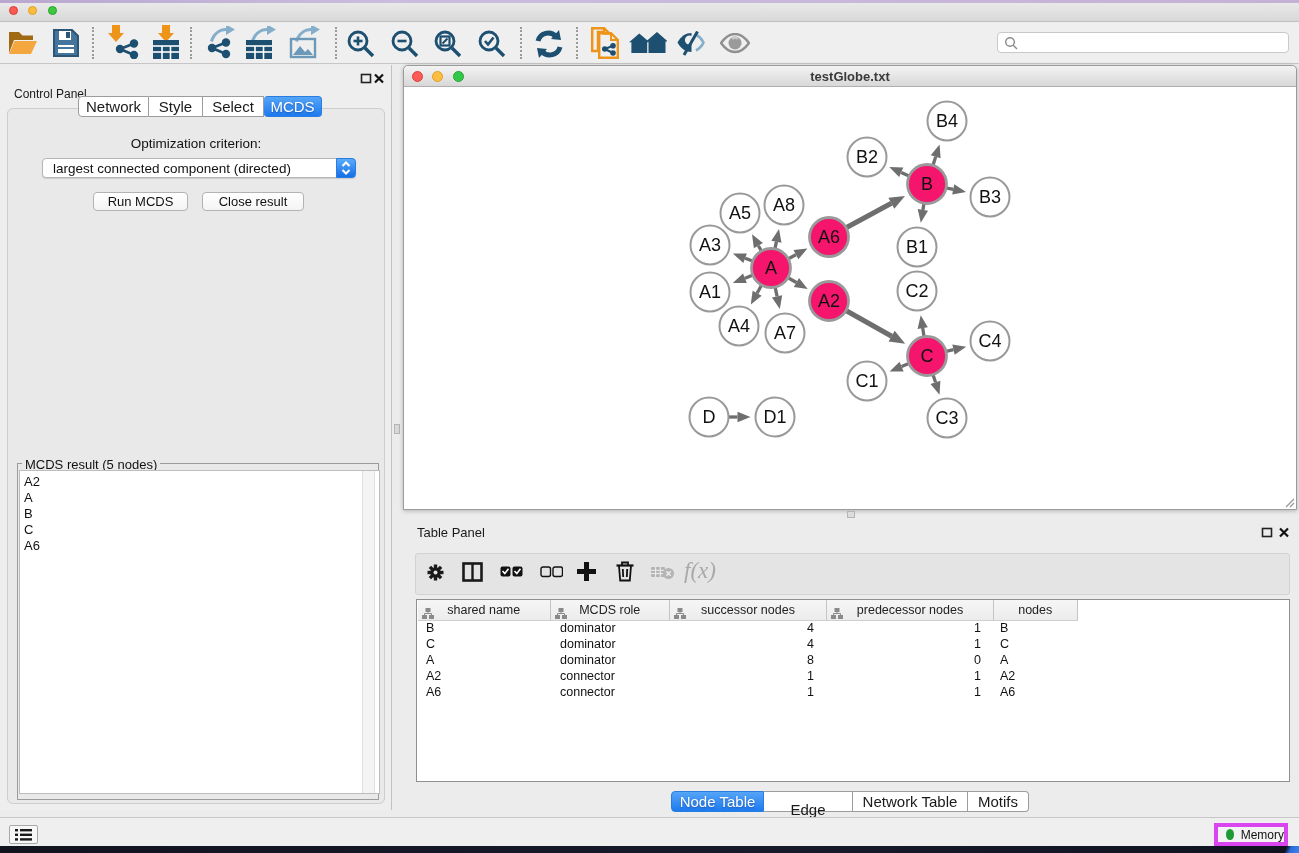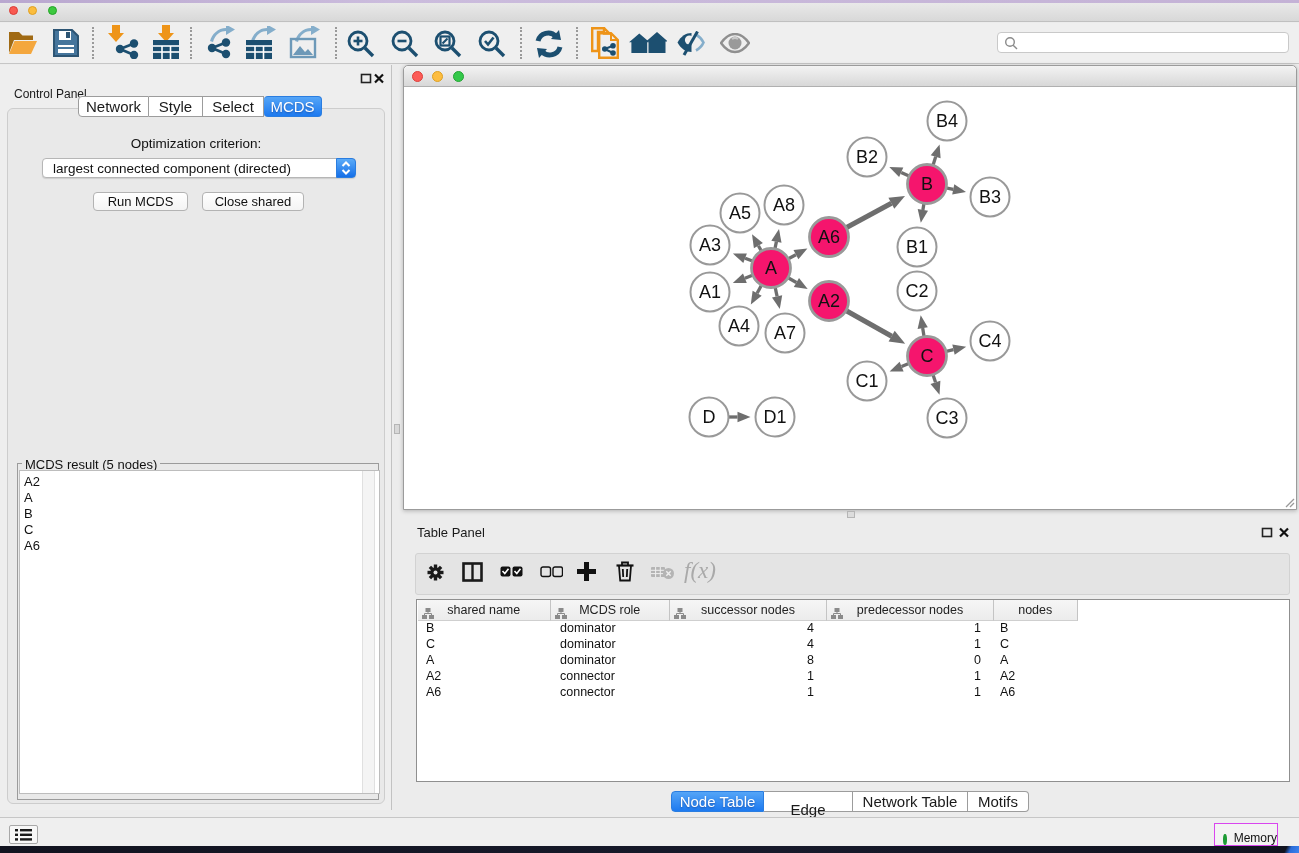--- a/index.html
+++ b/index.html
@@ -176,38 +176,39 @@
     <div style="position:absolute;right:-1px;top:-1px;width:20px;height:20px;background:linear-gradient(#5babf8,#156fe8);border-radius:0 4px 4px 0;border:1px solid #2a7de0">
       <svg width="18" height="18" viewBox="0 0 18 18">
           <path d="M5.5 7 L9 3.5 L12.5 7" fill="none" stroke="#fff" stroke-width="2"></path>
           <path d="M5.5 11 L9 14.5 L12.5 11" fill="none" stroke="#fff" stroke-width="2"></path>
         </svg>
     </div>
   </div>
 
   <div class="abs" style="left:0;width:392px;top:71px;text-align:center;font-size:13.5px;color:#111">Optimization criterion:</div>
   <div class="btn" style="left:93px;top:127px;width:95px;height:19px;line-height:18px">Run MCDS</div>
-  <div class="btn" style="left:202px;top:127px;width:102px;height:19px;line-height:18px">Close shared</div>
+  <div class="btn" style="left:202px;top:127px;width:102px;height:19px;line-height:18px">Close result</div>
 
   <div class="abs" style="left:17px;top:398px;width:362px;height:337px;border:1px solid #9b9b9b">
     <div class="abs" style="left:4px;top:-7px;background:#e9e9e9;padding:0 3px;font-size:13px;color:#111">MCDS result (5 nodes)</div>
     <div class="abs" style="left:1px;top:6px;width:361px;height:324px;background:#fff;border:1px solid #bdbdbd">
       <div style="position:absolute;right:4px;top:0;width:13px;height:100%;background:#f4f4f4;border-left:1px solid #e0e0e0;border-right:1px solid #e0e0e0"></div>
       <div style="padding:3px 0 0 4px;font-size:13px;line-height:16px;color:#111">A2<br>A<br>B<br>C<br>A6</div>
     </div>
   </div>
 </div>
 
 <div class="abs" style="left:394px;top:424px;width:6px;height:10px;background:#d8d8d8;border:1px solid #b5b5b5"></div>
 
 <div class="abs" style="left:403px;top:65px;width:894px;height:445px;background:#fff;border:1px solid #9b9b9b;border-radius:5px 5px 0 0;box-shadow:0 1px 4px rgba(0,0,0,.25)">
   <div style="position:absolute;left:0;top:0;width:100%;height:21px;background:linear-gradient(#f3f3f3,#d8d8d8);border-bottom:1px solid #b0b0b0;border-radius:5px 5px 0 0">
     <div class="tl" style="left:8px;top:5px;width:11px;height:11px;background:#fc5b57;border:1px solid #dd403b"></div>
     <div class="tl" style="left:28px;top:5px;width:11px;height:11px;background:#fdbd40;border:1px solid #dea123"></div>
     <div class="tl" style="left:49px;top:5px;width:11px;height:11px;background:#34c84a;border:1px solid #23a434"></div>
+    <div style="position:absolute;left:0;width:100%;top:3px;text-align:center;font-size:13px;color:#3a3a3a;font-weight:bold">testGlobe.txt</div>
   </div>
   <svg style="position:absolute;right:1px;bottom:1px" width="12" height="12" viewBox="0 0 12 12">
       <g stroke="#9a9a9a" stroke-width="1.2">
         <line x1="3" y1="11" x2="11" y2="3"></line>
         <line x1="7" y1="11" x2="11" y2="7"></line>
         <line x1="11" y1="11" x2="11" y2="11"></line>
       </g>
     </svg>
 </div>
 <svg style="position:absolute;left:404px;top:86px" width="893" height="424" font-family="'Liberation Sans',sans-serif">
@@ -458,20 +459,20 @@
         <g fill="#1a1a1a">
           <rect x="0" y="0" width="3" height="2.4"></rect>
           <rect x="0" y="4.6" width="3" height="2.4"></rect>
           <rect x="0" y="9.2" width="3" height="2.4"></rect>
           <rect x="5" y="0" width="12" height="2.4"></rect>
           <rect x="5" y="4.6" width="12" height="2.4"></rect>
           <rect x="5" y="9.2" width="12" height="2.4"></rect>
         </g>
       </svg>
   </div>
-  <div class="abs" style="left:1214px;top:5px;width:64px;height:23px;background:#f3f3f3;border:1px solid #d946ef;display:flex;align-items:flex-end">
+  <div class="abs" style="left:1214px;top:5px;width:74px;height:23px;background:#f3f3f3;border:4px solid #d946ef;display:flex;align-items:center">
     <div style="width:11px;height:11px;border-radius:50%;background:#1d9b34;margin-left:8px"></div>
     <div style="font-size:12px;color:#111;margin-left:7px">Memory</div>
   </div>
 </div>
 
 <div class="abs" style="left:0;top:846px;width:1299px;height:7px;background:linear-gradient(90deg,#11131f,#171a2b 60%,#10131f)">
   <div class="abs" style="right:0;top:0;width:22px;height:7px;background:linear-gradient(115deg,#10131f 40%,#2a6bd8 60%,#3c84f0)"></div>
 </div>
 </body></html>

